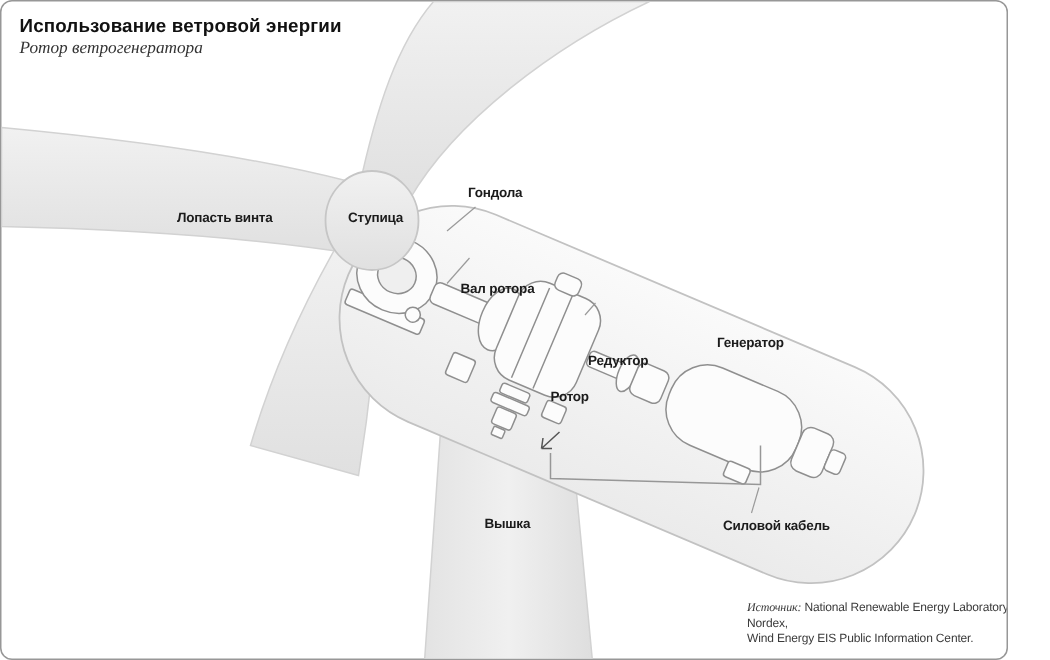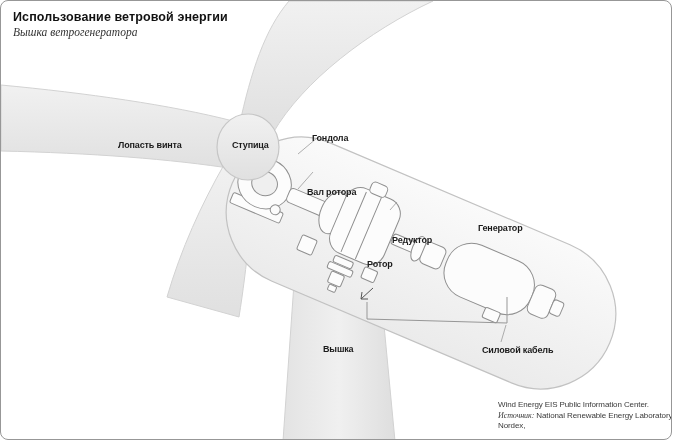--- a/index.html
+++ b/index.html
@@ -100,30 +100,30 @@
     <path d="M505,324 L500,341" fill="none" stroke="#9a9a9a" stroke-width="0.8"></path>
 
     <path d="M316,137 L297,153" stroke="#9a9a9a" stroke-width="0.8" fill="none"></path>
     <path d="M312,171 L297,188" stroke="#9a9a9a" stroke-width="0.8" fill="none"></path>
     <path d="M396,201 L389,209" stroke="#9a9a9a" stroke-width="0.8" fill="none"></path>
 
     <path d="M372,287 L360,298 M360,298 L367,298 M360,298 L361,291" stroke="#555" stroke-width="1" fill="none"></path>
   </svg>
 
   <div class="title">Использование ветровой энергии</div>
-  <div class="subtitle">Вышка ветрогенератора</div>
+  <div class="subtitle">Ротор ветрогенератора</div>
 
   <span class="lbl" style="left:117px; top:139px;">Лопасть винта</span>
   <span class="lbl" style="left:231px; top:139px;">Ступица</span>
-  <span class="lbl" style="left:311px; top:132px;">Гондола</span>
+  <span class="lbl" style="left:311px; top:122px;">Гондола</span>
   <span class="lbl" style="left:306px; top:158px;margin-top:28px;">Вал ротора</span>
   <span class="lbl" style="left:391px; top:190px;margin-top:44px;">Редуктор</span>
   <span class="lbl" style="left:477px; top:222px;">Генератор</span>
   <span class="lbl" style="left:366px; top:258px;">Ротор</span>
   <span class="lbl" style="left:322px; top:343px;text-align:center;">Вышка</span>
   <span class="lbl" style="left:481px; top:344px;">Силовой кабель</span>
 
   <div class="source">
+    <div><span class="src-prefix">Источник:</span> <span>National Renewable Energy Laboratory, Nordex,</span></div>
     <div>Wind Energy EIS Public Information Center.</div>
-    <div><span class="src-prefix">Источник:</span> <span>National Renewable Energy Laboratory, Nordex,</span></div>
   </div>
 
 </div>
 
 </body></html>

